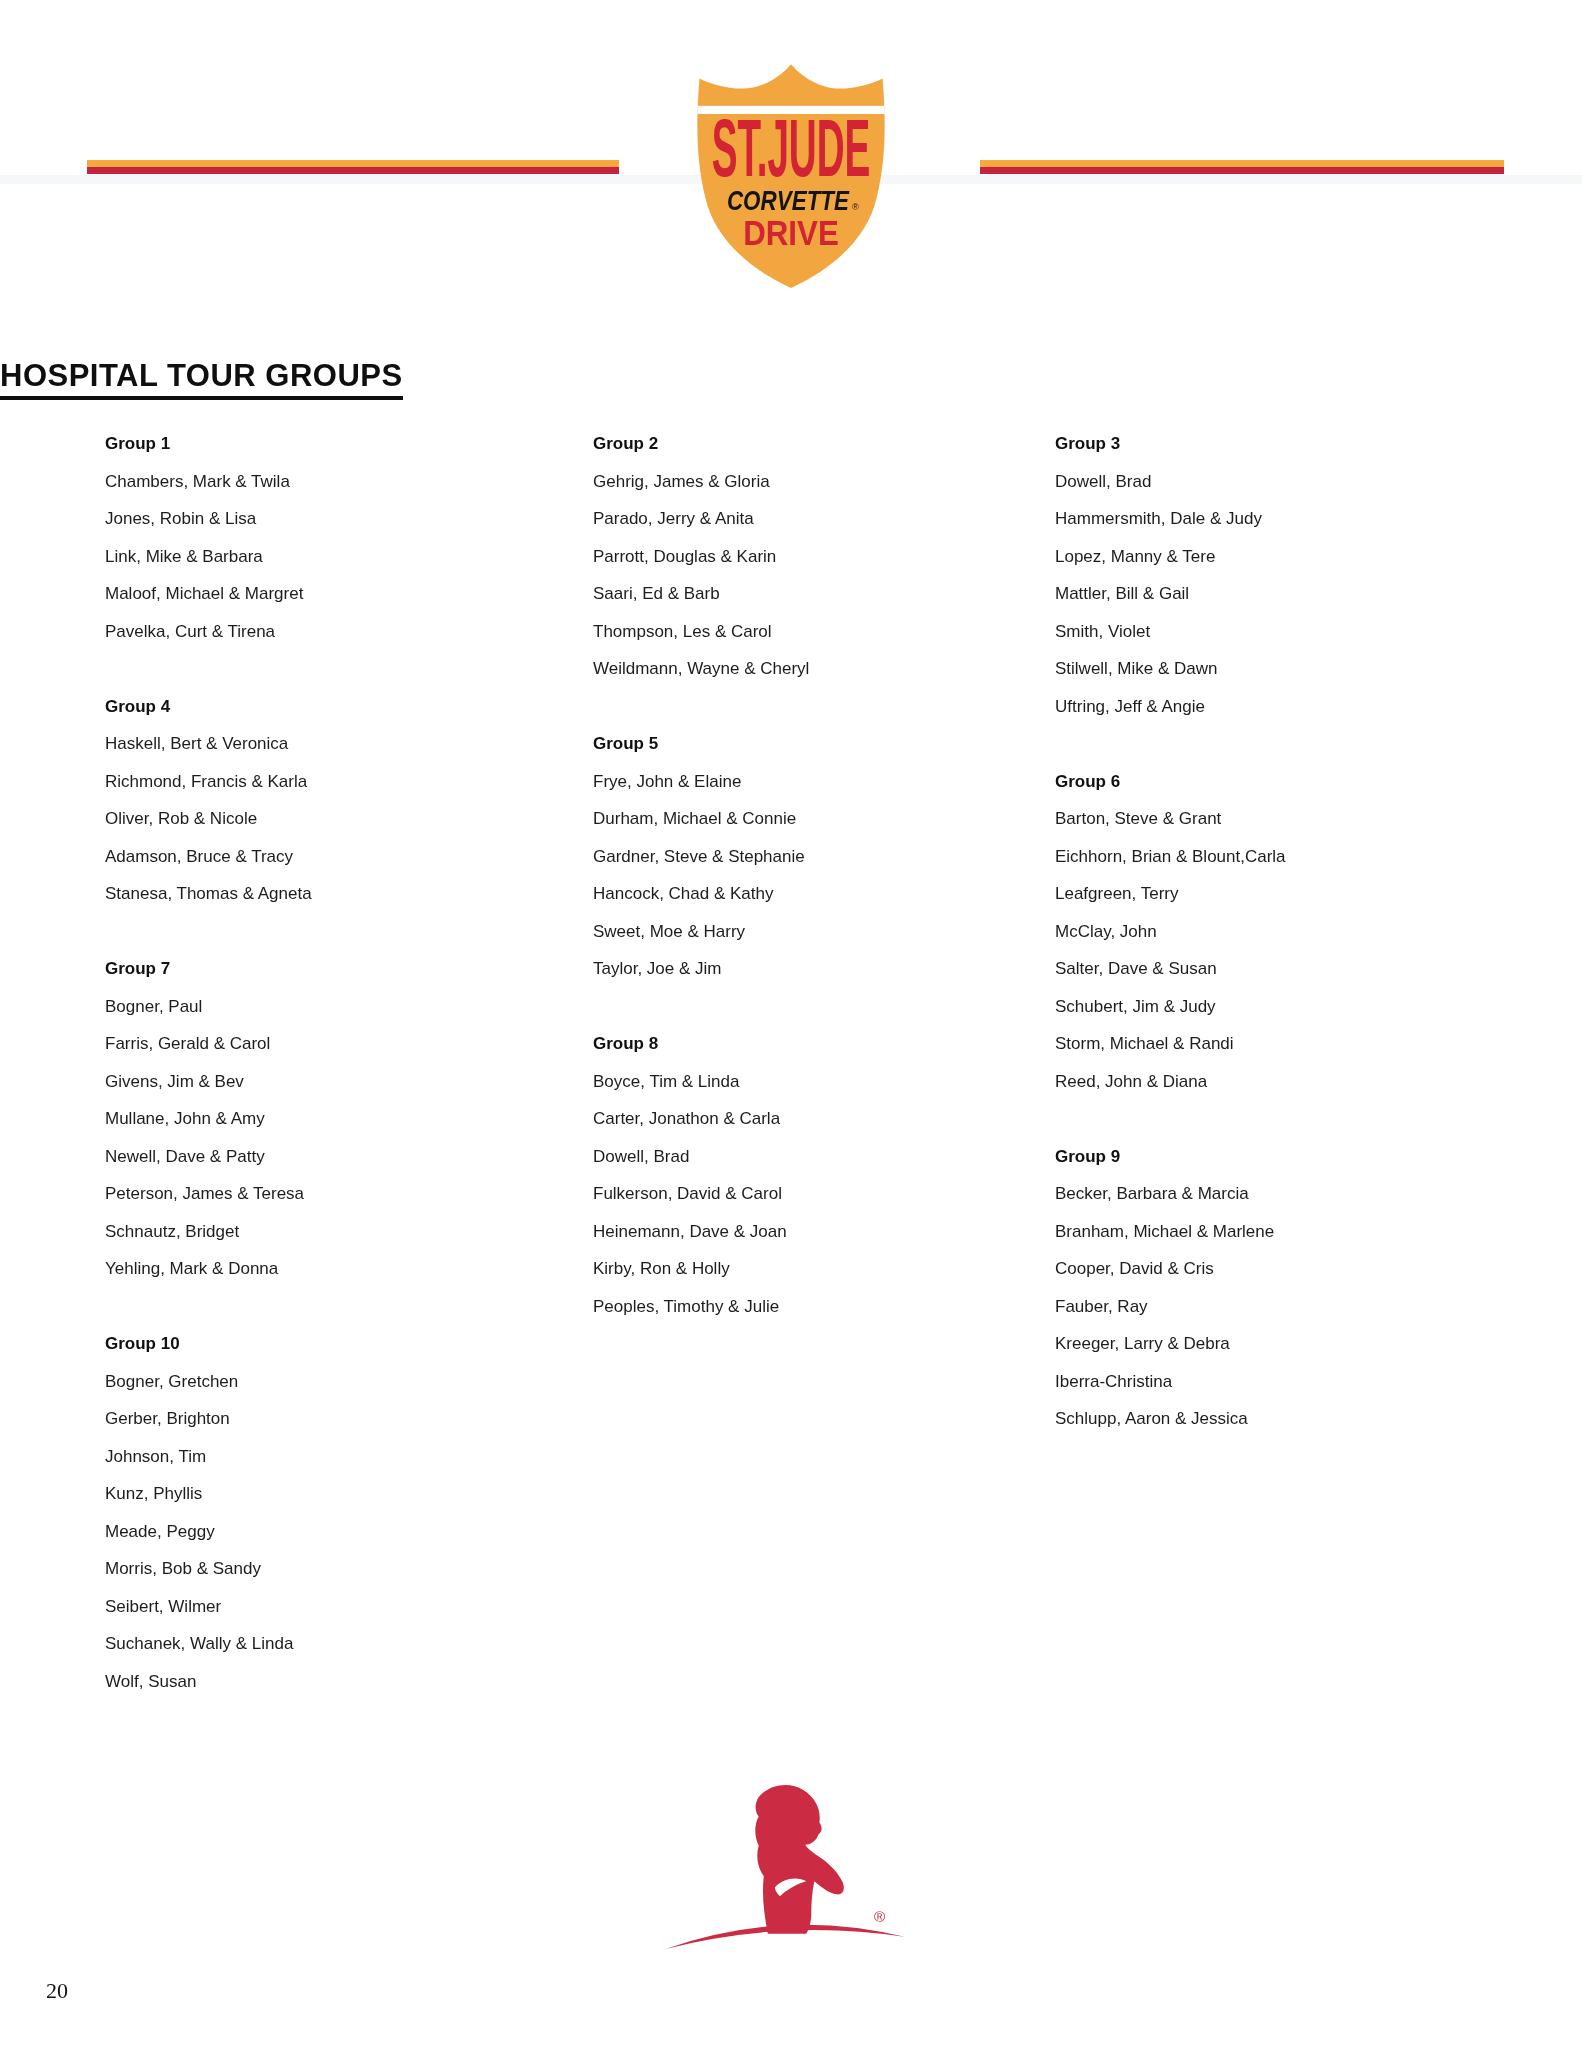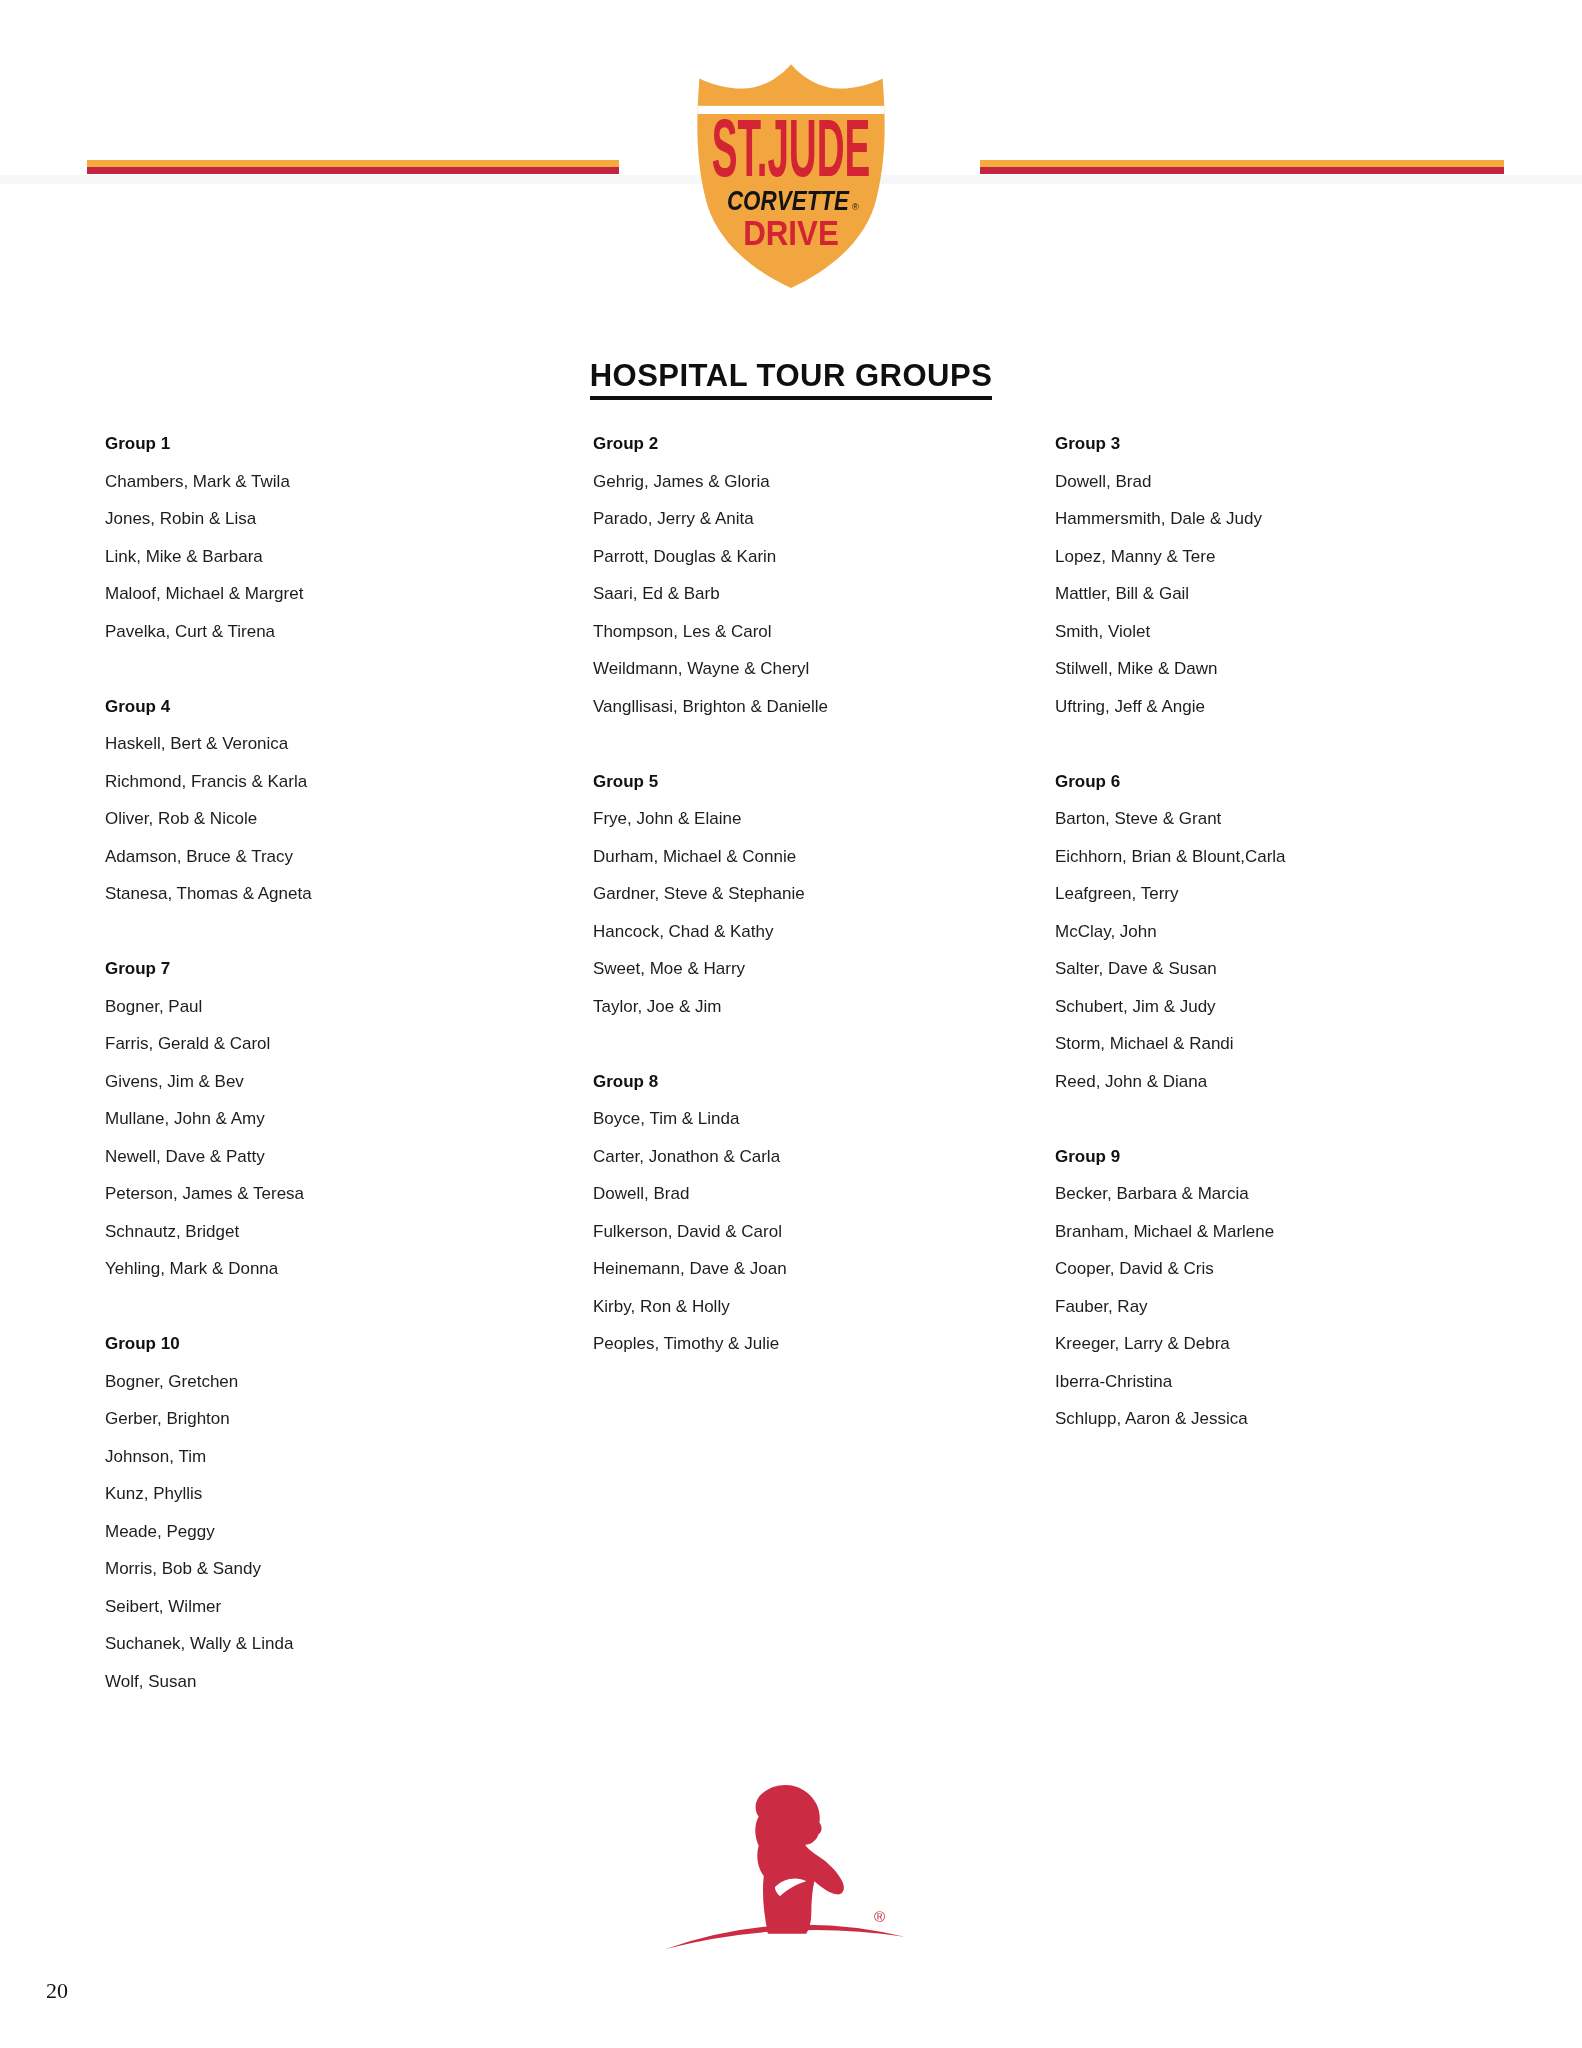--- a/index.html
+++ b/index.html
@@ -8,21 +8,21 @@
     font-family:"Liberation Sans","DejaVu Sans",sans-serif;overflow:hidden;
     margin:0 auto;
   }
   .scan-band{position:absolute;left:0;top:175px;width:1582px;height:9px;background:#eef1f5;opacity:.6;}
   .divider{position:absolute;top:160px;}
   .divider .stripe-orange{height:7px;background:#F5A93E;}
   .divider .stripe-red{height:7px;background:#C52441;}
   .divider.left{left:87px;width:532px;}
   .divider.right{left:980px;width:524px;}
   .shield-logo{position:absolute;left:688px;top:56px;width:206px;height:234px;}
-  .page-title-wrap{position:absolute;left:0;top:358px;width:1582px;text-align:center;}
+  .page-title-wrap{position:absolute;left:0;top:358px;width:1582px;}
   .page-title{
     display:inline-block;font-size:31px;font-weight:bold;color:#0f0f0f;
     border-bottom:4px solid #0f0f0f;padding-bottom:2px;letter-spacing:.5px;
   }
   .col{position:absolute;top:425px;font-size:17px;line-height:37.5px;color:#1d1d1d;}
   .col-1{left:105px;width:470px;}
   .col-2{left:593px;width:450px;}
   .col-3{left:1055px;width:490px;}
   .group{margin:0 0 37.5px 0;}
   .group-label{font-weight:bold;color:#111;}
@@ -116,21 +116,20 @@
     </div>
   <div class="col col-2">
       <div class="group">
         <div class="group-label">Group 2</div>
         <div class="member">Gehrig, James &amp; Gloria</div>
         <div class="member">Parado, Jerry &amp; Anita</div>
         <div class="member">Parrott, Douglas &amp; Karin</div>
         <div class="member">Saari, Ed &amp; Barb</div>
         <div class="member">Thompson, Les &amp; Carol</div>
         <div class="member">Weildmann, Wayne &amp; Cheryl</div>
-        <div class="member">Vangllisasi, Brighton &amp; Danielle</div>
       </div>
       <div class="group">
         <div class="group-label">Group 5</div>
         <div class="member">Frye, John &amp; Elaine</div>
         <div class="member">Durham, Michael &amp; Connie</div>
         <div class="member">Gardner, Steve &amp; Stephanie</div>
         <div class="member">Hancock, Chad &amp; Kathy</div>
         <div class="member">Sweet, Moe &amp; Harry</div>
         <div class="member">Taylor, Joe &amp; Jim</div>
       </div>

